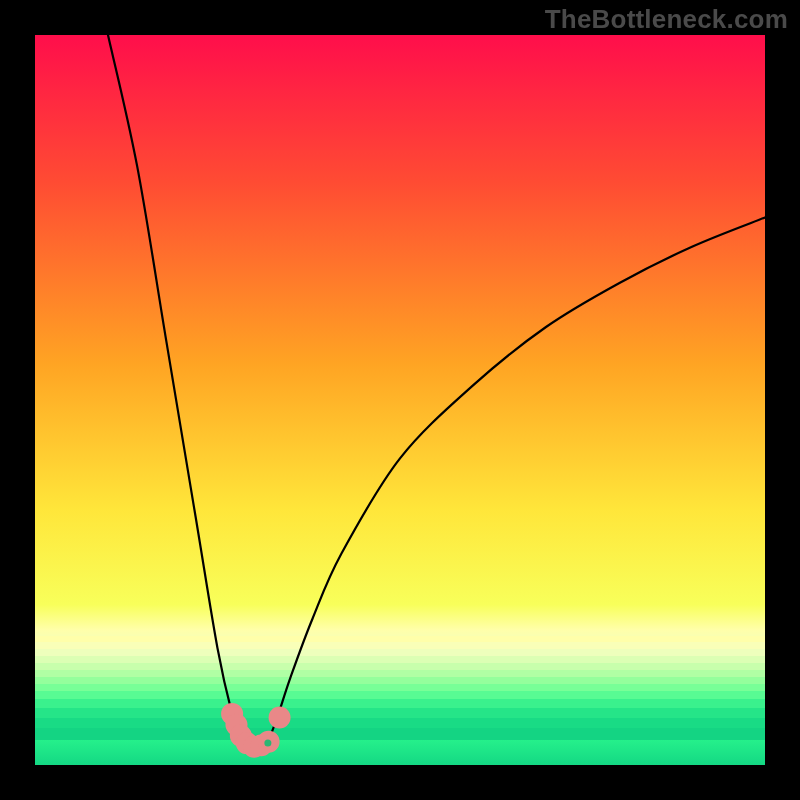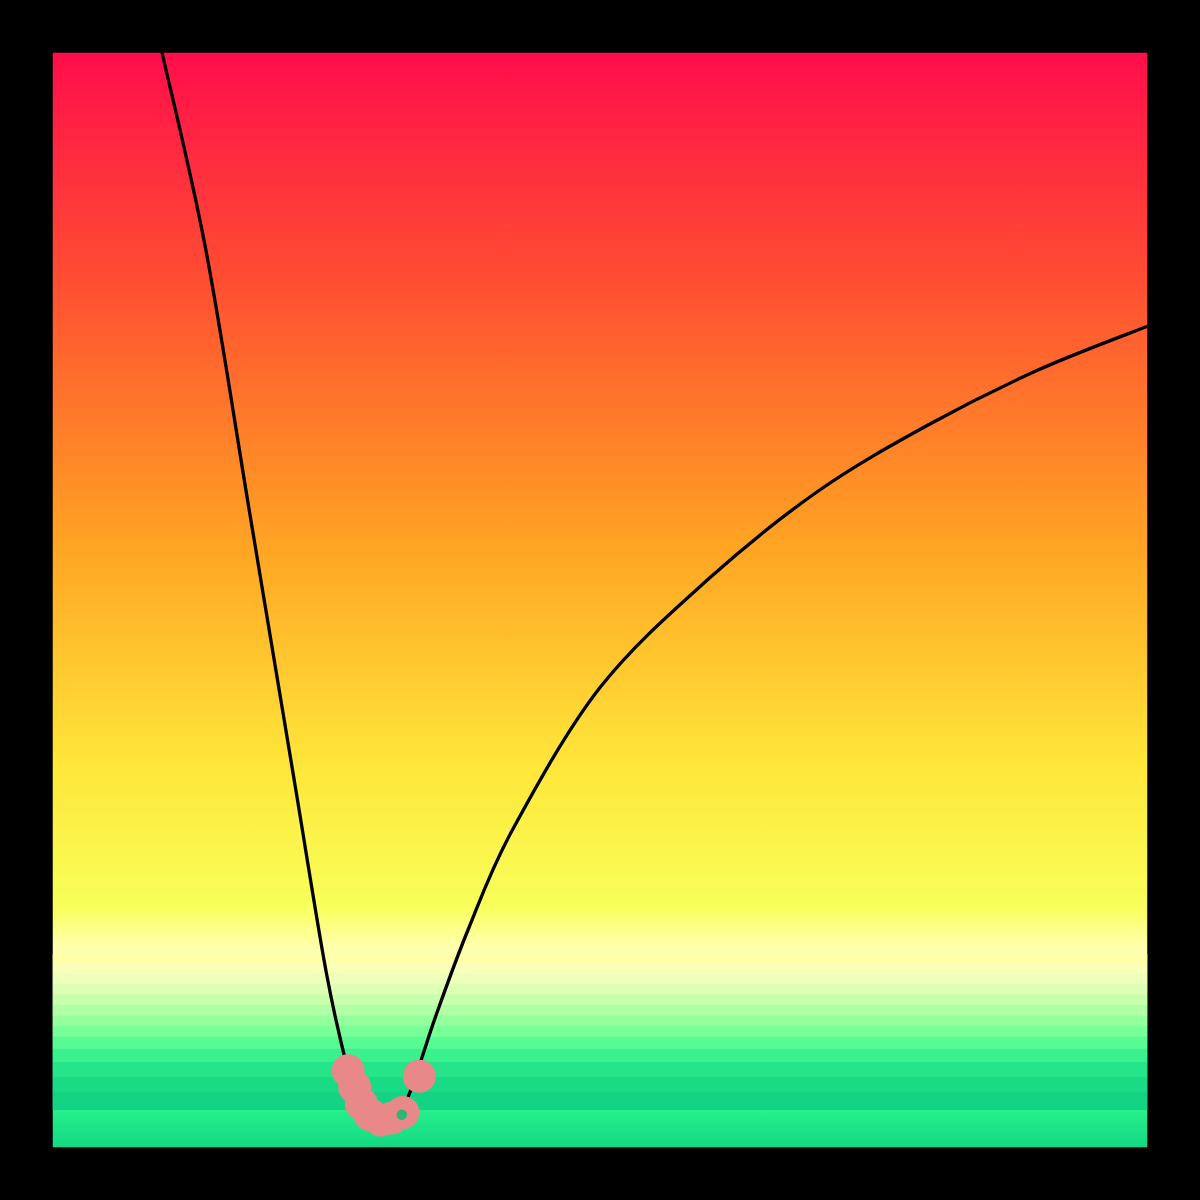--- a/index.html
+++ b/index.html
@@ -34,20 +34,21 @@
     top: 0;
     width: 800px;
     height: 800px;
   }
 </style>
 </head>
 <body>
 
 <div class="stage">
 
+  <div class="watermark">TheBottleneck.com</div>
 
   <svg class="plot" viewBox="0 0 800 800">
     <defs>
       <linearGradient id="bgGrad" x1="0" y1="0" x2="0" y2="1">
           <stop offset="0%" stop-color="#FF0E4B"></stop>
           <stop offset="20%" stop-color="#FF4B33"></stop>
           <stop offset="45%" stop-color="#FFA423"></stop>
           <stop offset="65%" stop-color="#FFE63A"></stop>
           <stop offset="78%" stop-color="#F8FF5A"></stop>
           <stop offset="81.5%" stop-color="#FFFFAA"></stop>

